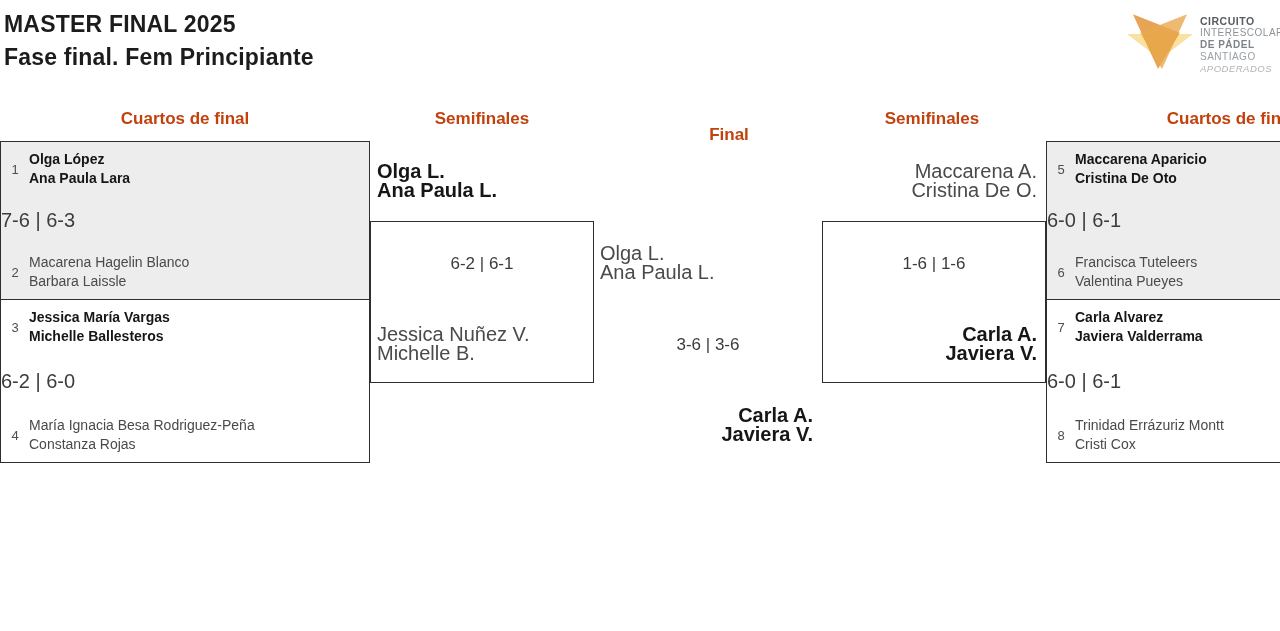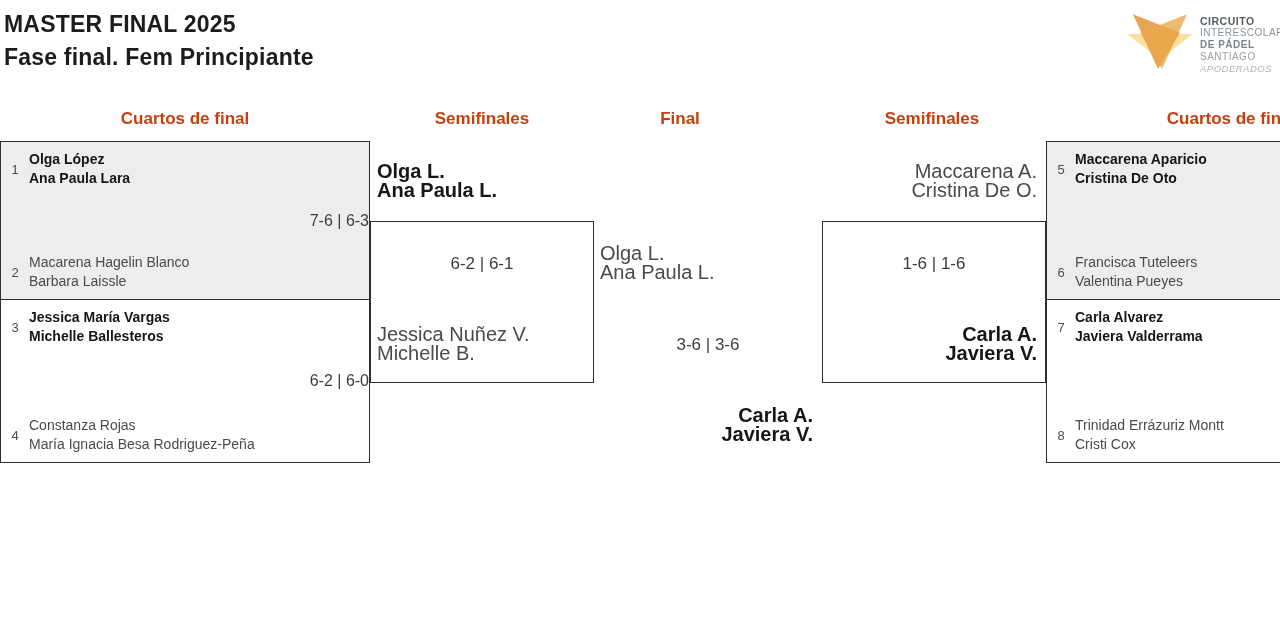--- a/index.html
+++ b/index.html
@@ -27,21 +27,21 @@
 
   
   .box{position:absolute;box-sizing:border-box;border:1px solid #2e2e2e;background:#fff;}
   .box.gray{background:#ededed;}
   .qf{display:flex;flex-direction:column;justify-content:space-between;padding:8px 0;}
   .team-row{display:flex;align-items:center;}
   .seed{flex:none;width:16px;margin-left:6px;text-align:center;
         font-size:13px;color:#4d4d4d;}
   .names{margin-left:6px;font-size:14px;line-height:19px;color:#4a4a4a;}
   .names.winner{font-weight:700;color:#161616;}
-  .score{text-align:right;font-size:16px;color:#3c3c3c;padding-left:32px;}
+  .score{text-align:left;font-size:20px;color:#3c3c3c;}
 
   
   .txt{position:absolute;font-size:20px;line-height:19px;color:#4a4a4a;}
   .txt.winner{font-weight:700;color:#161616;}
   .txt.right{text-align:right;}
   .score-abs{position:absolute;text-align:center;font-size:17px;color:#3c3c3c;}
 </style>
 </head>
 <body>
 
@@ -62,21 +62,21 @@
       <div class="lt lt1">CIRCUITO</div>
       <div class="lt lt2">INTERESCOLAR</div>
       <div class="lt lt3">DE PÁDEL</div>
       <div class="lt lt4">SANTIAGO</div>
       <div class="lt lt5">APODERADOS</div>
     </div>
   </div>
 
   <div class="round-header" style="left:35px;">Cuartos de final</div>
   <div class="round-header" style="left:332px;">Semifinales</div>
-  <div class="round-header" style="left:530px;">Final</div>
+  <div class="round-header" style="left:579px;margin-top:16px;">Final</div>
   <div class="round-header" style="left:782px;">Semifinales</div>
   <div class="round-header" style="left:1081px;">Cuartos de final</div>
 
   <div class="box gray qf" style="left:0;top:141px;width:370px;height:159px;">
     <div class="team-row">
       <span class="seed">1</span>
       <div class="names winner">
         <div>Olga López</div>
         <div>Ana Paula Lara</div>
       </div>
@@ -96,22 +96,22 @@
       <span class="seed">3</span>
       <div class="names winner">
         <div>Jessica María Vargas</div>
         <div>Michelle Ballesteros</div>
       </div>
     </div>
     <div class="score">6-2 | 6-0</div>
     <div class="team-row">
       <span class="seed">4</span>
       <div class="names">
+        <div>María Ignacia Besa Rodriguez-Peña</div>
         <div>Constanza Rojas</div>
-        <div>María Ignacia Besa Rodriguez-Peña</div>
       </div>
     </div>
   </div>
 
   <div class="box gray qf" style="left:1046px;top:141px;width:370px;height:159px;">
     <div class="team-row">
       <span class="seed">5</span>
       <div class="names winner">
         <div>Maccarena Aparicio</div>
         <div>Cristina De Oto</div>

